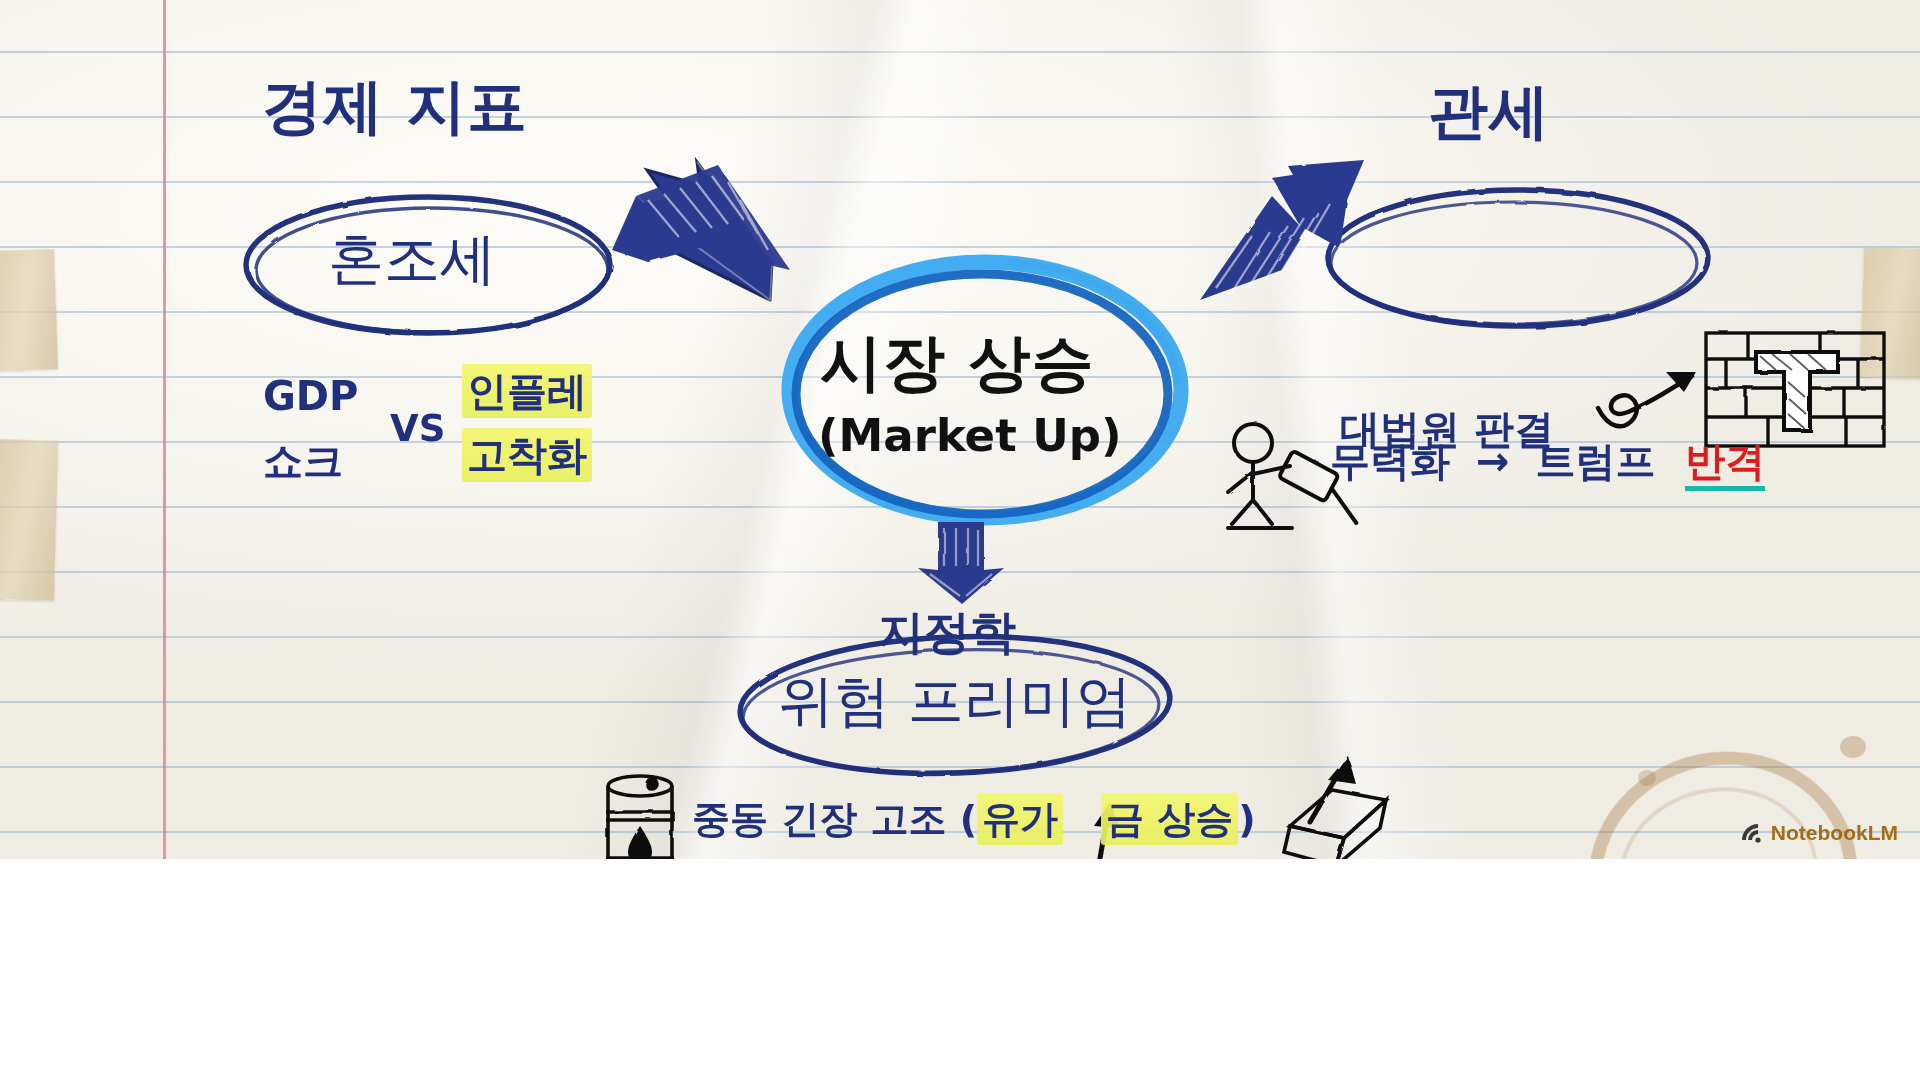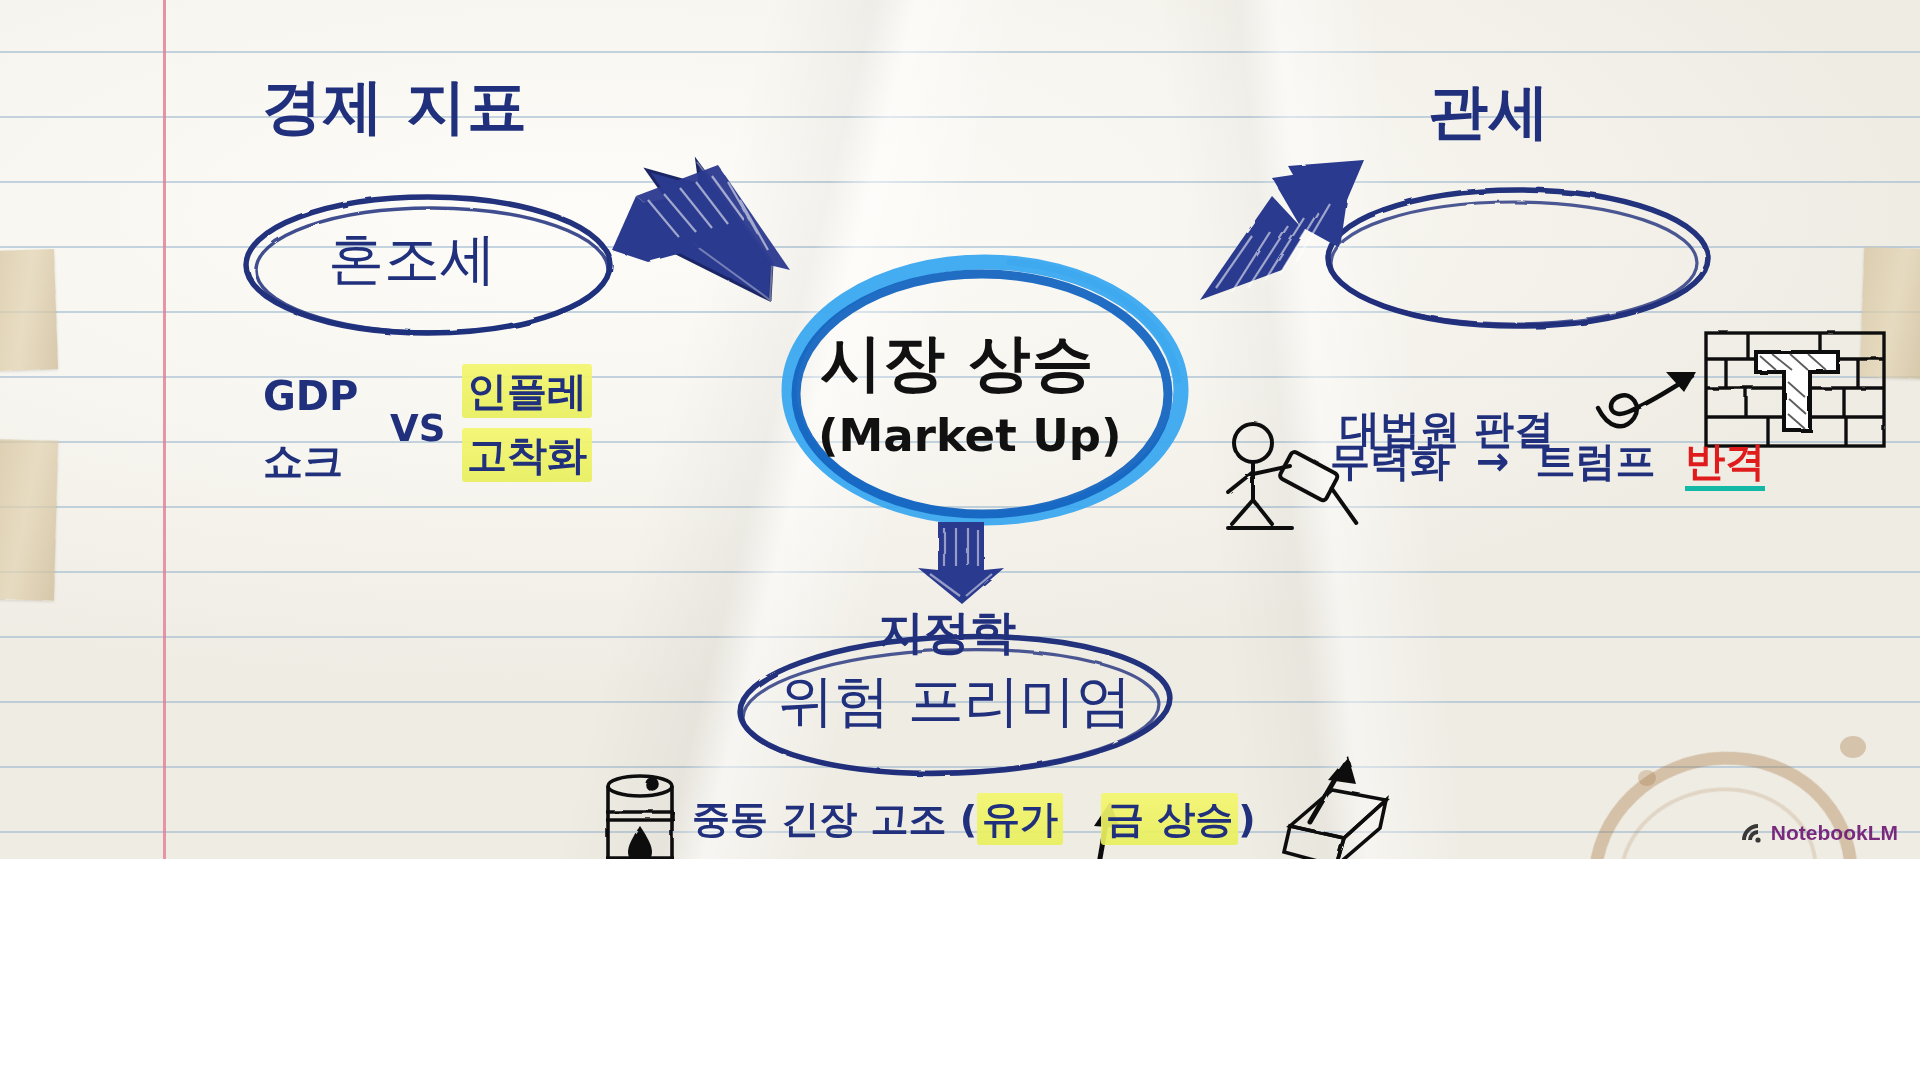--- a/index.html
+++ b/index.html
@@ -115,21 +115,21 @@
     font-size: 72px; font-weight: 700; color:#d4191b; letter-spacing: 2px;
   }
 
   
   svg.overlay { position:absolute; left:0; top:0; width:1920px; height:1072px; pointer-events:none; }
 
   
   .watermark {
     position:absolute; right:22px; bottom:14px;
     display:flex; align-items:center; gap:8px;
-    color:#701a75; font-size:21px; font-weight:600;
+    color:#a16207; font-size:21px; font-weight:600;
     font-family:"Liberation Sans", sans-serif;
     opacity:.92;
   }
 </style>
 </head>
 <body>
 
 <div id="page">
 
   <div class="paper-base"></div>

